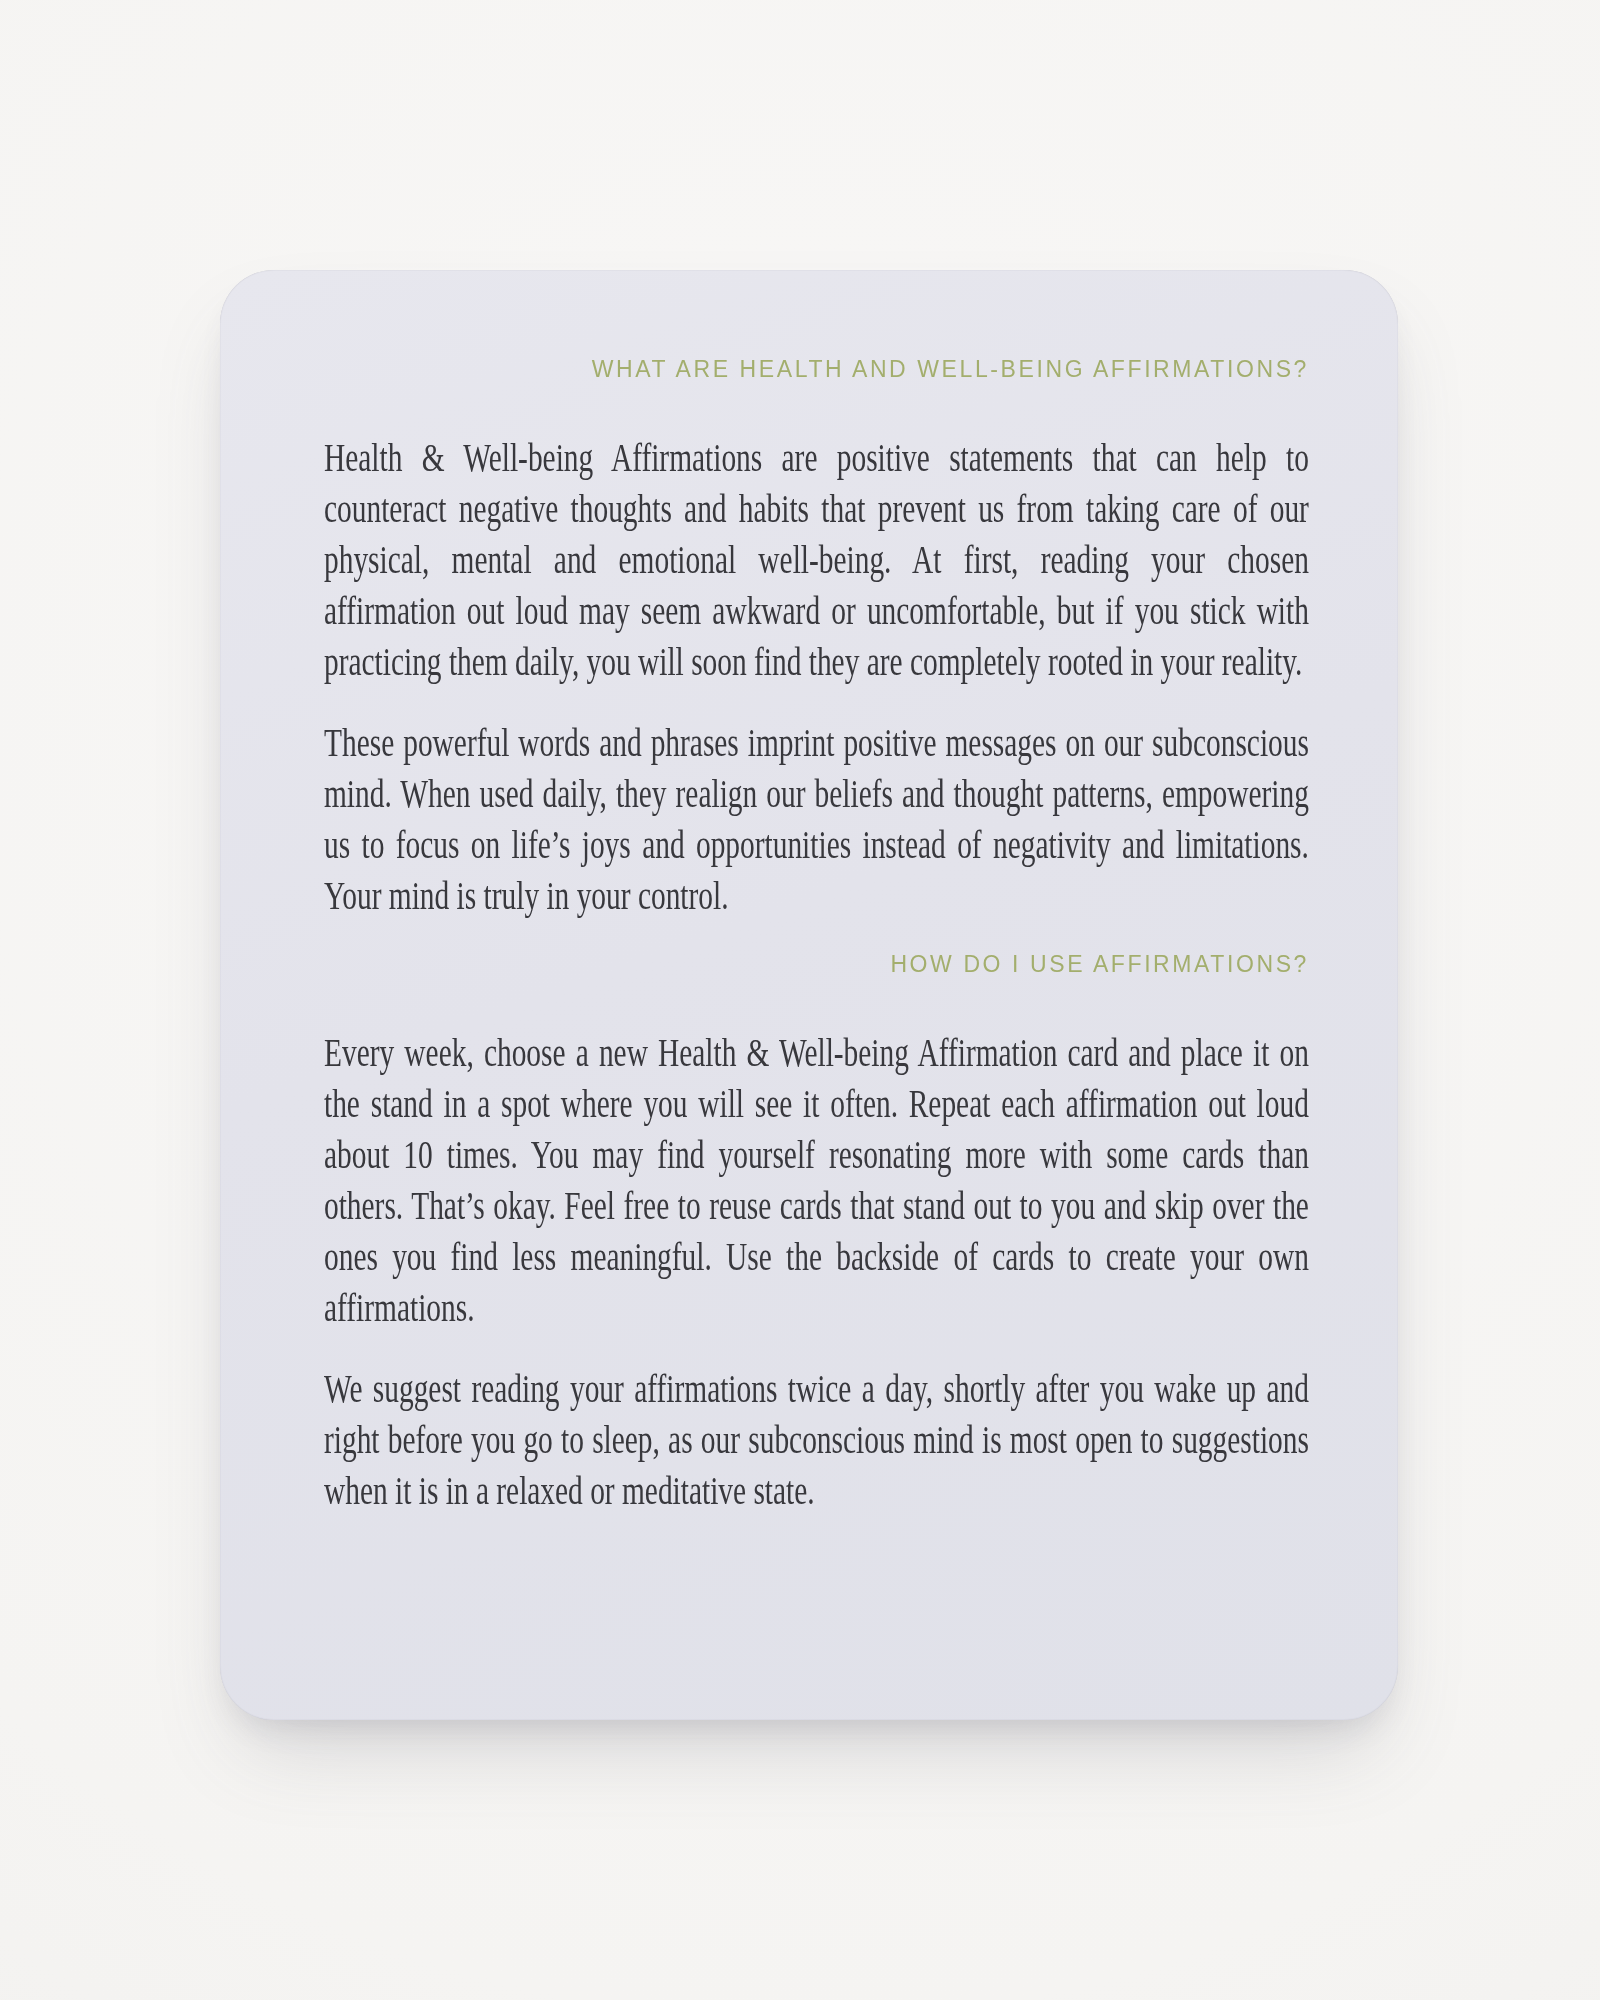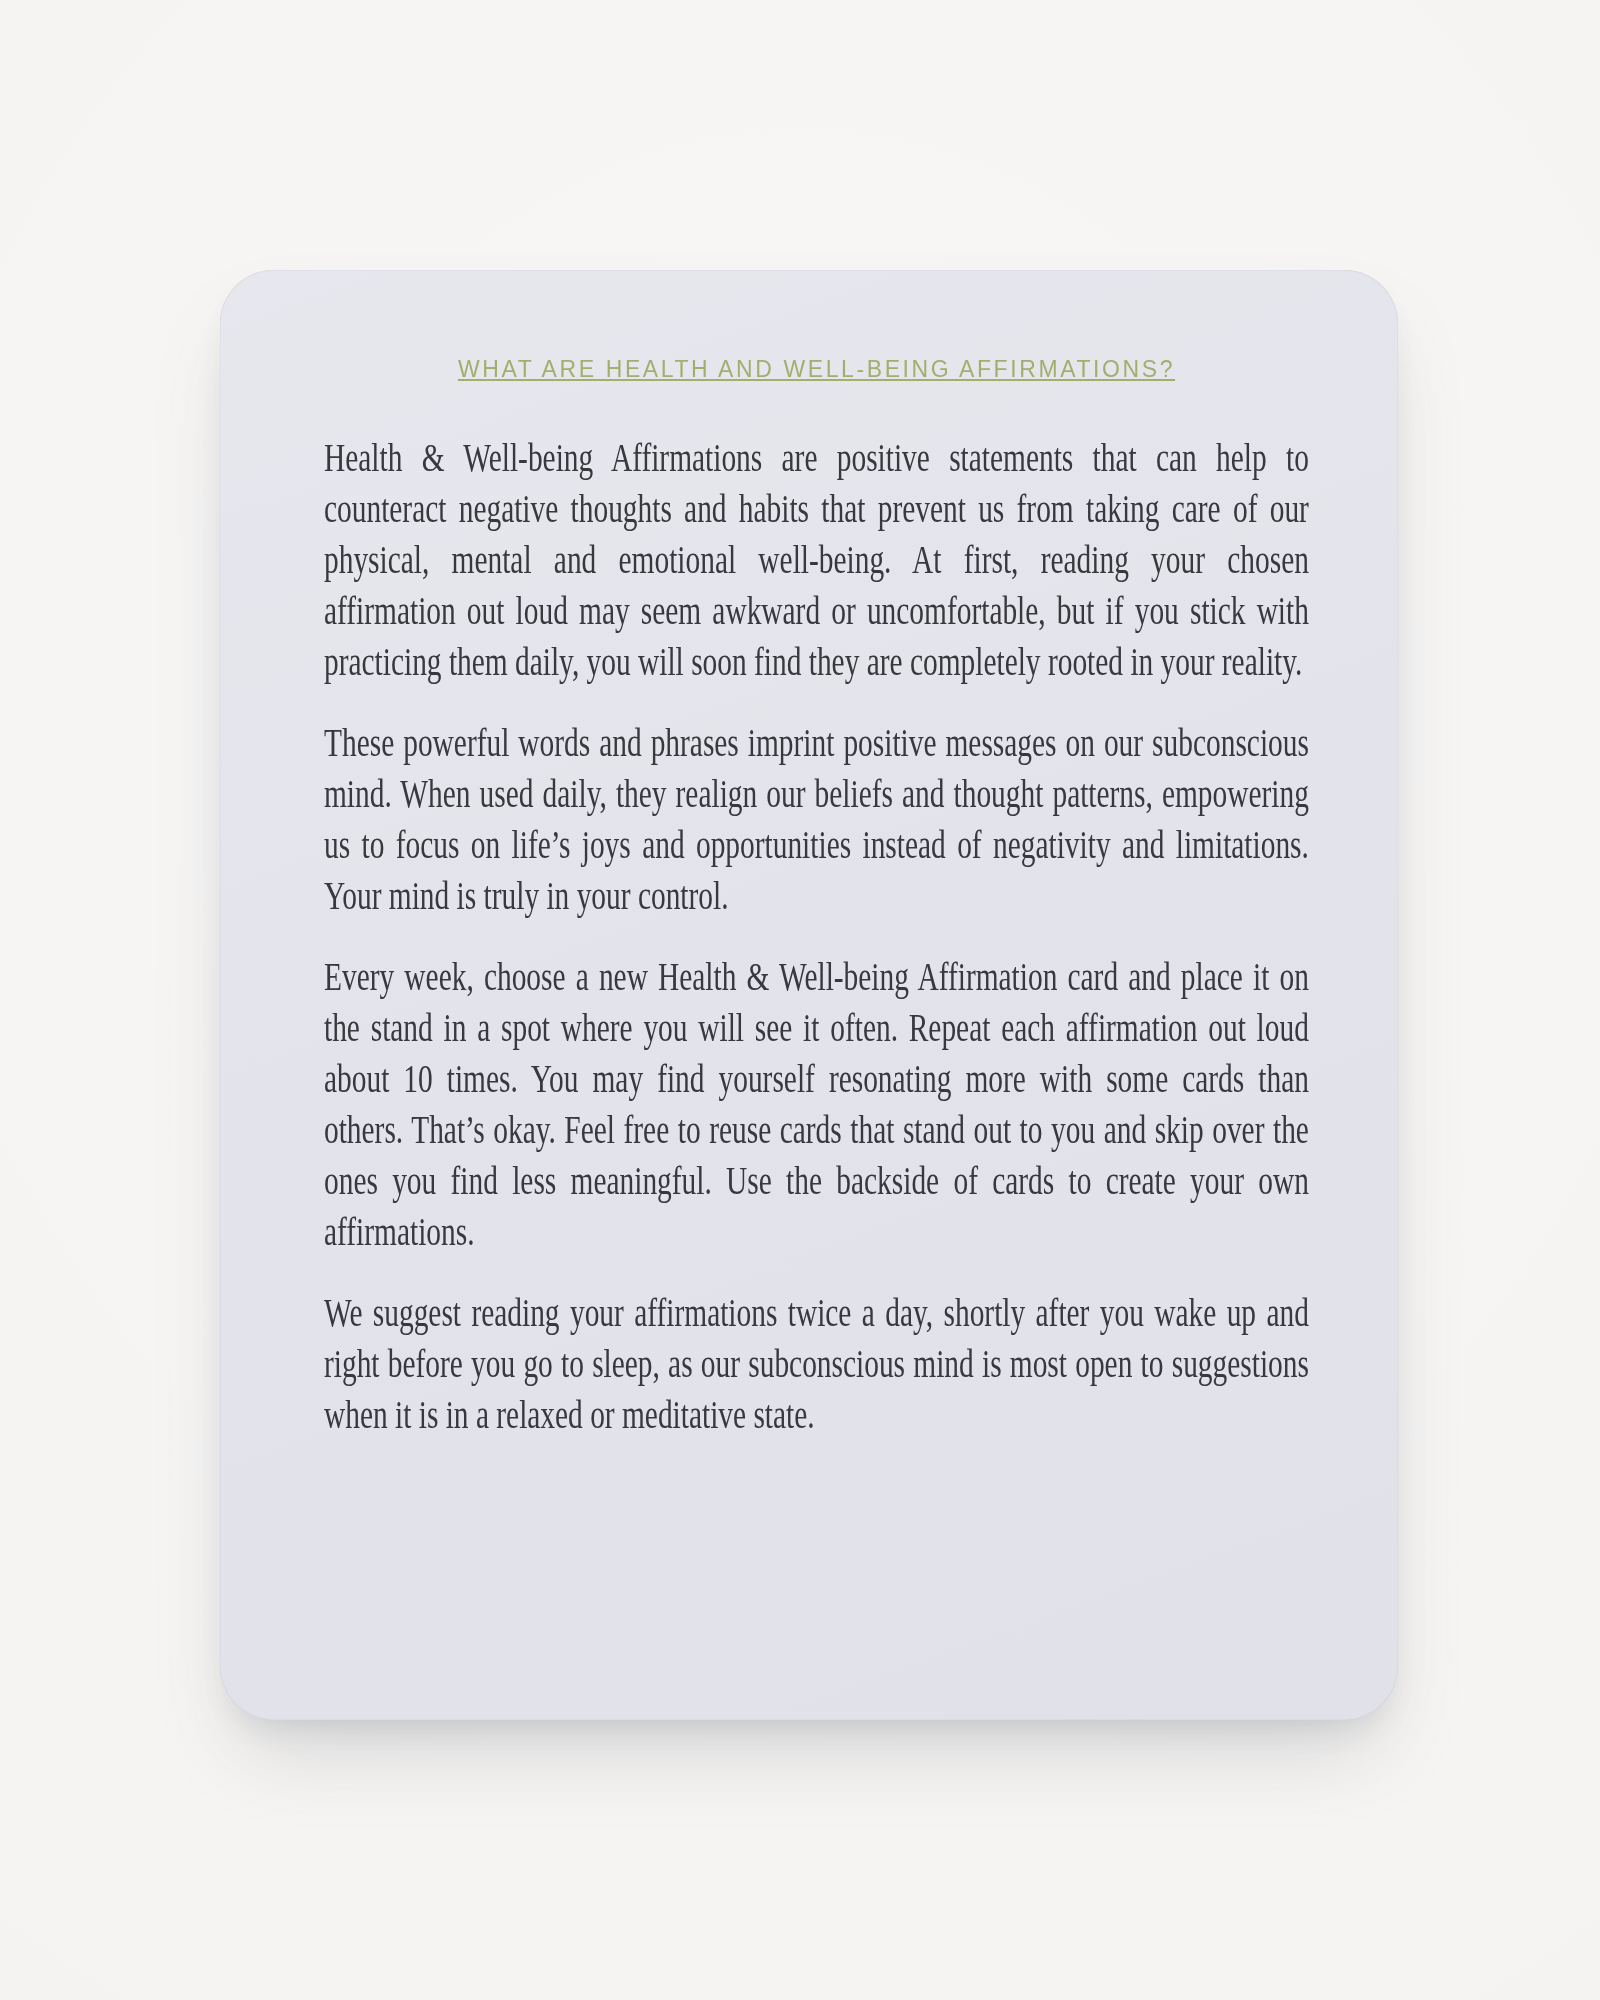--- a/index.html
+++ b/index.html
@@ -26,28 +26,27 @@
     border-radius: 54px;
     background: linear-gradient(160deg, #e7e7ee 0%, #e3e3eb 45%, #e0e1e9 100%);
     box-shadow:
       0 18px 30px -12px rgba(90, 90, 105, 0.16),
       0 45px 85px -22px rgba(90, 90, 105, 0.22),
       inset 0 0 1px rgba(130, 130, 150, 0.55);
   }
   .heading {
     width: 985px;
     margin: 0 0 50px 0;
-    text-align: center;
+    text-align: right;
     font-family: "Liberation Sans", "DejaVu Sans", sans-serif;
     font-weight: 400;
     font-size: 23px;
     line-height: 26px;
     letter-spacing: 2.6px;
     color: #a3ae6d;
-    text-decoration: underline;
   }
   .para {
     width: 1340px;
     transform: scaleX(0.735);
     transform-origin: 0 0;
     margin: 0 0 30px 0;
     text-align: justify;
     font-family: "Liberation Serif", "DejaVu Serif", serif;
     font-size: 40px;
     line-height: 51px;
@@ -67,18 +66,19 @@
     <div class="section">
       <h2 class="heading">WHAT ARE HEALTH AND WELL-BEING AFFIRMATIONS?</h2>
       <p class="para">Health &amp; Well-being Affirmations are positive statements that can help to counteract negative thoughts and habits that prevent us from taking care of our physical, mental and emotional well-being. At first, reading your chosen affirmation out loud may seem awkward or uncomfortable, but if you stick with practicing them daily, you will soon find they are completely rooted in your reality.</p>
     </div>
 
     <div class="section">
       <p class="para">These powerful words and phrases imprint positive messages on our subconscious mind. When used daily, they realign our beliefs and thought patterns, empowering us to focus on life’s joys and opportunities instead of negativity and limitations. Your mind is truly in your control.</p>
     </div>
 
     <div class="section">
+      <h2 class="heading">HOW DO I USE AFFIRMATIONS?</h2>
       <p class="para">Every week, choose a new Health &amp; Well-being Affirmation card and place it on the stand in a spot where you will see it often. Repeat each affirmation out loud about 10 times. You may find yourself resonating more with some cards than others. That’s okay. Feel free to reuse cards that stand out to you and skip over the ones you find less meaningful. Use the backside of cards to create your own affirmations.</p>
       <p class="para">We suggest reading your affirmations twice a day, shortly after you wake up and right before you go to sleep, as our subconscious mind is most open to suggestions when it is in a relaxed or meditative state.</p>
     </div>
 
   </div>
 </div>
 
 </body></html>

